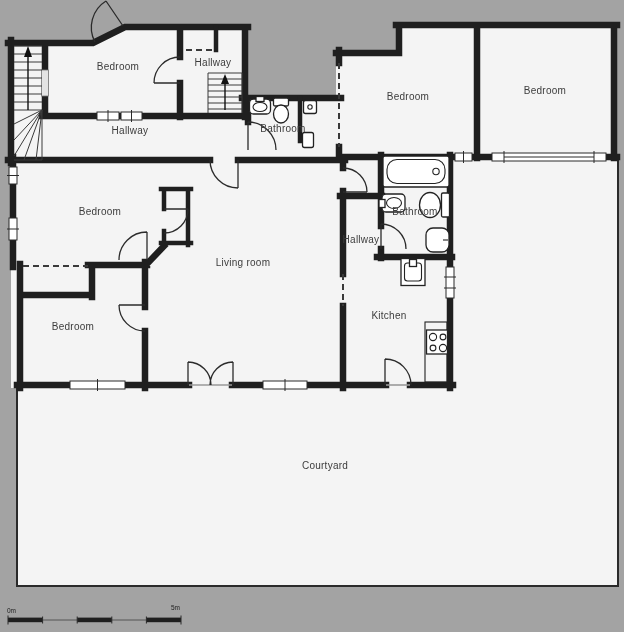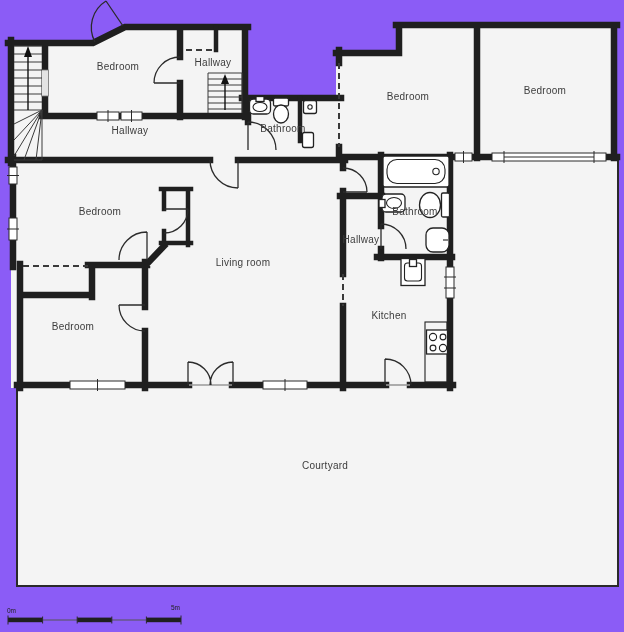--- a/index.html
+++ b/index.html
@@ -1,16 +1,16 @@
 <!DOCTYPE html>
 <html><head>
 <meta charset="utf-8">
 <style>
   html,body{margin:0;padding:0;background:#ffffff;}
-  .stage{position:relative;width:624px;height:632px;background:#8b5cf6;overflow:hidden;}
+  .stage{position:relative;width:624px;height:632px;background:#a3a3a3;overflow:hidden;}
   svg{display:block;}
   .room{fill:#f4f4f4;stroke:none;}
   .wall{stroke:#1f1f1f;stroke-width:6.5;fill:none;stroke-linecap:square;}
   .wallthin{stroke:#1f1f1f;stroke-width:4.5;fill:none;stroke-linecap:square;}
   .dash{stroke:#3a3a3a;stroke-width:2;fill:none;stroke-dasharray:6 4;}
   .door{stroke:#2b2b2b;stroke-width:1.3;fill:none;}
   .sill{stroke:#9a9a9a;stroke-width:1.6;fill:none;}
   .win{fill:#ffffff;stroke:#2b2b2b;stroke-width:1;}
   .wtick{stroke:#2b2b2b;stroke-width:1;fill:none;}
   .stair{stroke:#3a3a3a;stroke-width:1;fill:none;}

